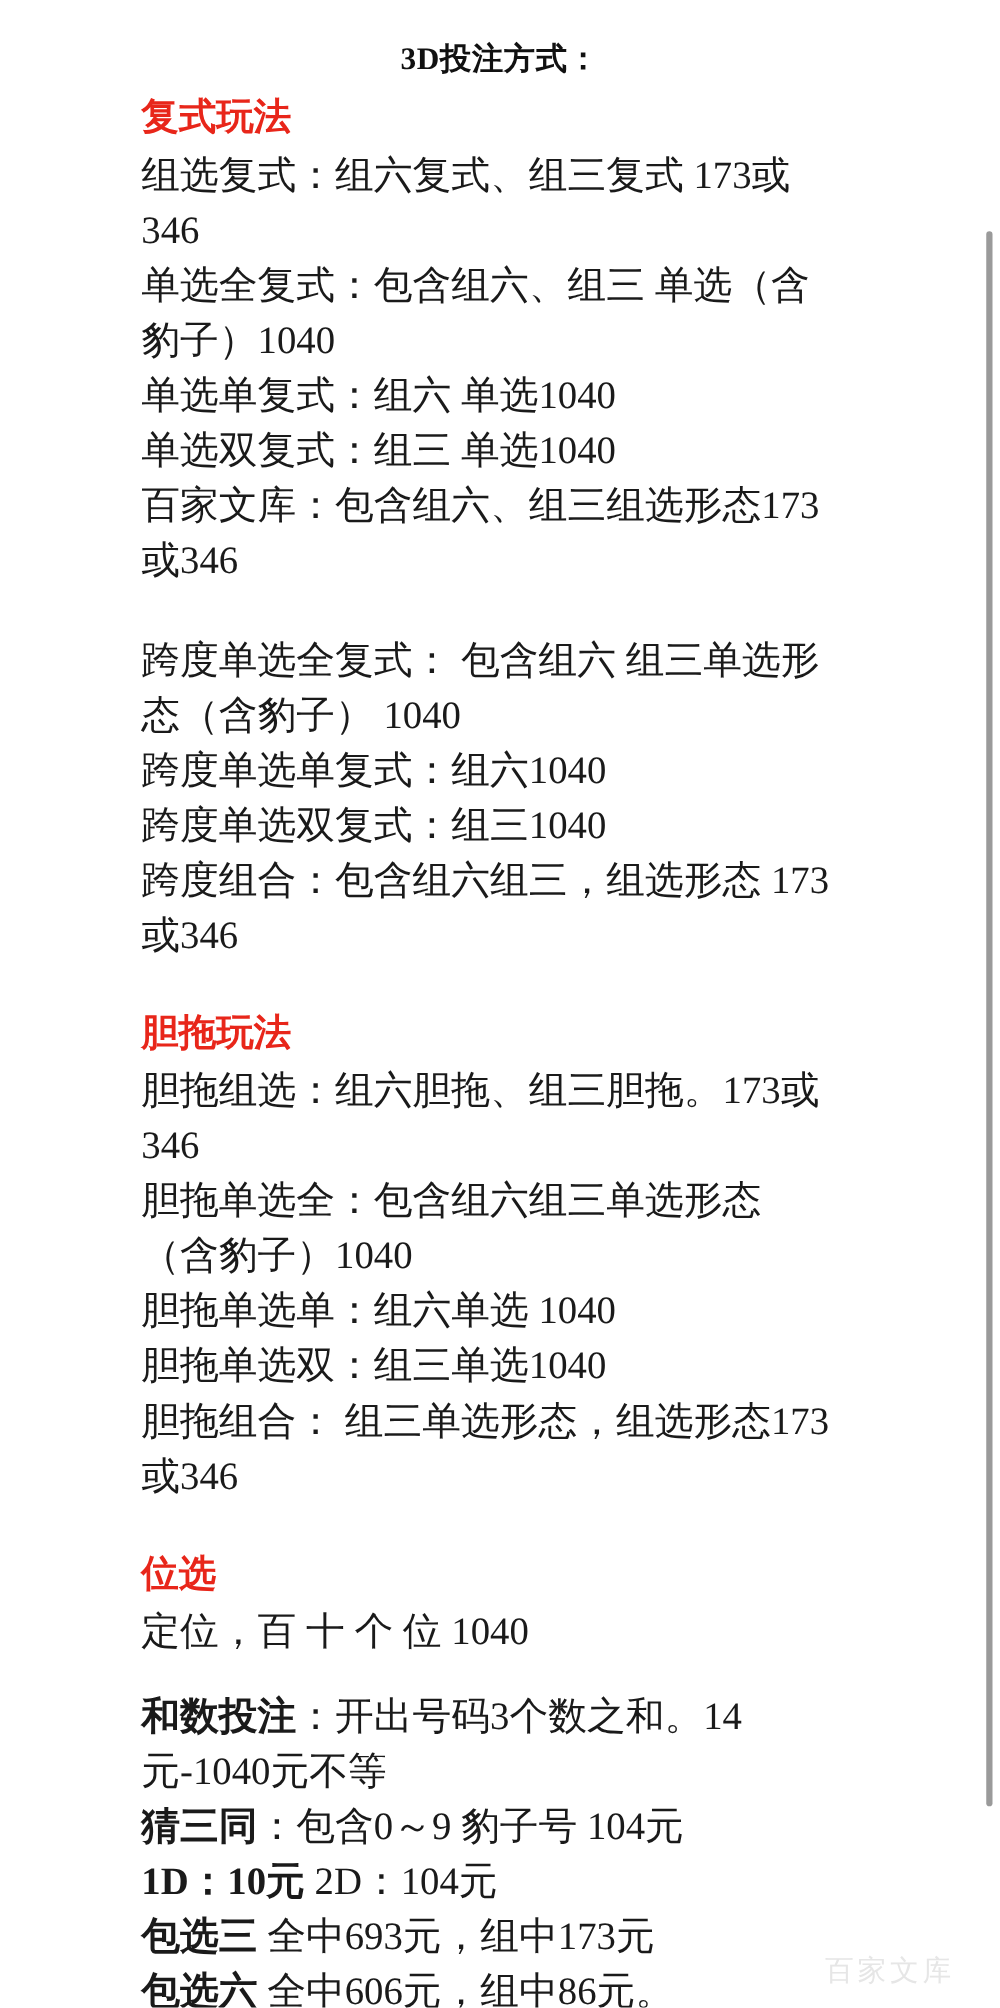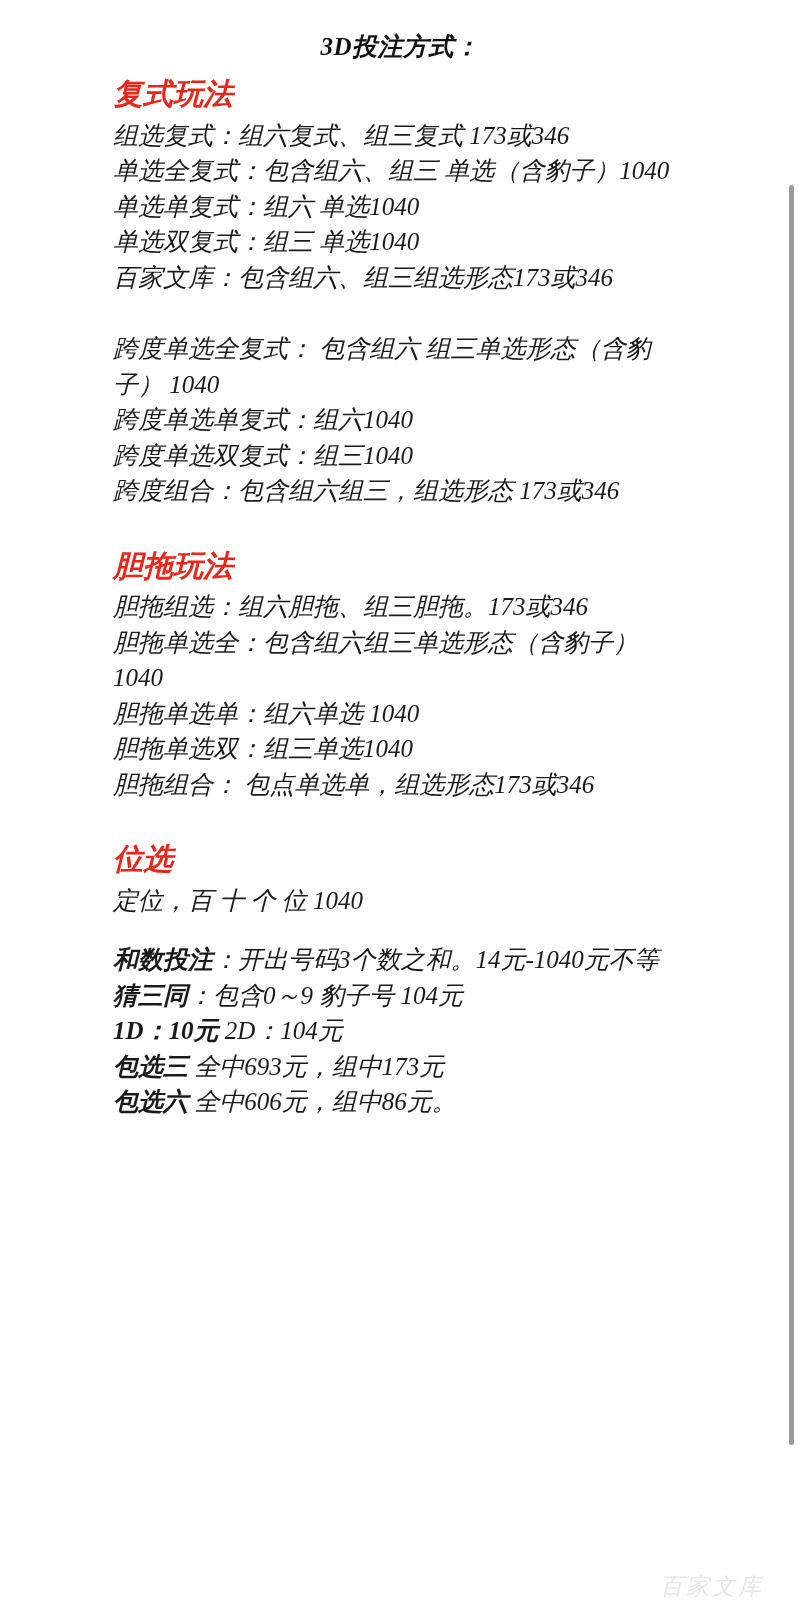--- a/index.html
+++ b/index.html
@@ -14,21 +14,20 @@
     color: #1a1a1a;
     position: relative;
     overflow: hidden;
   }
   .page {
     width: 800px;
     height: 1606px;
     position: relative;
     box-sizing: border-box;
     padding: 24px 0 0 0;
-    font-style: italic;
   }
   .doc-title {
     text-align: center;
     font-size: 25px;
     font-weight: bold;
     letter-spacing: 0.5px;
     margin: 6px 0 10px 0;
     color: #111111;
   }
   .content {
@@ -38,21 +37,21 @@
     margin-bottom: 14px;
   }
   .section-heading {
     color: #e8261a;
     font-weight: bold;
     font-size: 30px;
     line-height: 1.42;
     margin: 0 0 2px 0;
   }
   .line {
-    font-size: 25px;
+    font-size: 31px;
     line-height: 1.42;
     margin: 0;
     color: #1a1a1a;
     text-indent: 0;
   }
   .line b {
     font-weight: bold;
   }
   .gap-sm { height: 10px; }
   .gap-md { height: 22px; }
@@ -62,21 +61,21 @@
     right: 6px;
     top: 185px;
     width: 5px;
     height: 1260px;
     background: #9a9a9a;
     border-radius: 3px;
   }
   .watermark {
     position: absolute;
     right: 36px;
-    bottom: 4px;
+    bottom: 14px;
     font-size: 23px;
     color: #e6e6e6;
     letter-spacing: 3px;
     font-family: "Liberation Sans", sans-serif;
     user-select: none;
   }
 </style>
 </head>
 <body>
 
@@ -105,21 +104,21 @@
     </div>
 
     <div class="gap-md"></div>
 
     <div class="section">
       <div class="section-heading">胆拖玩法</div>
       <p class="line">胆拖组选：组六胆拖、组三胆拖。173或346</p>
       <p class="line">胆拖单选全：包含组六组三单选形态（含豹子）1040</p>
       <p class="line">胆拖单选单：组六单选 1040</p>
       <p class="line">胆拖单选双：组三单选1040</p>
-      <p class="line">胆拖组合： 包点单选单，组选形态173或346</p>
+      <p class="line">胆拖组合： 组三单选形态，组选形态173或346</p>
     </div>
 
     <div class="gap-md"></div>
 
     <div class="section">
       <div class="section-heading">位选</div>
       <p class="line">定位，百 十 个 位  1040</p>
     </div>
 
     <div class="gap-sm"></div>

